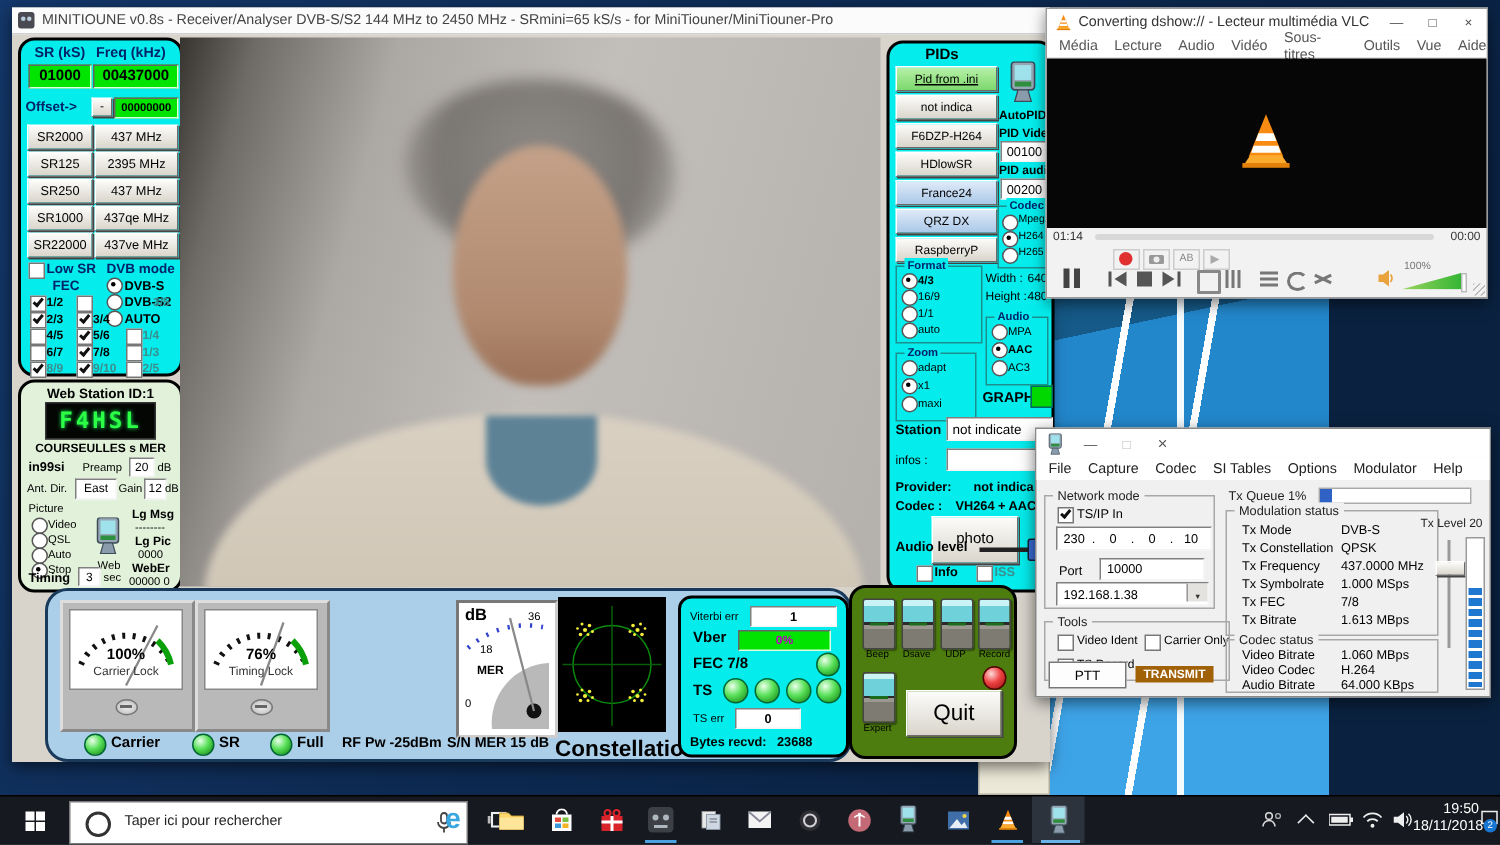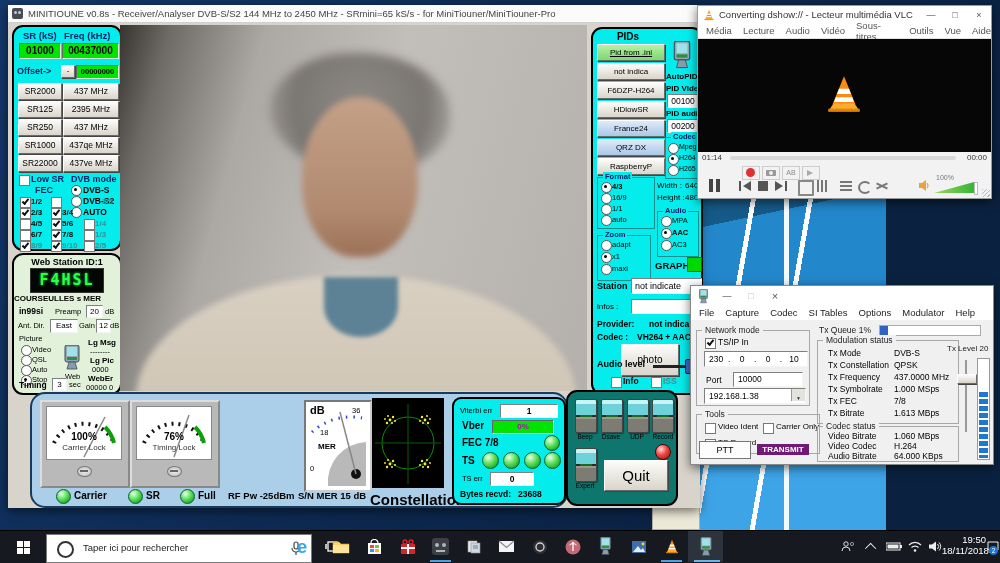--- a/index.html
+++ b/index.html
@@ -140,21 +140,21 @@
       <span class="a b lbl" style="left:17px;top:214px;font-size:8px;color:#3a8f8f;">8/9</span>
       <span class="chk on" style="left:37px;top:214px;"></span>
       <span class="a b lbl" style="left:48px;top:214px;font-size:8px;color:#3a8f8f;">9/10</span>
       <span class="chk" style="left:70px;top:214px;"></span>
       <span class="a b lbl" style="left:81px;top:214px;font-size:8px;color:#3a8f8f;">2/5</span>
     </div>
 
     <div class="a greenp" style="left:4px;top:248px;width:106px;height:138px;background:#e2f1da;">
       <div class="a b lbl" style="left:0;top:2px;width:100%;text-align:center;font-size:9px;">Web Station ID:1</div>
       <div class="a seg" style="left:16px;top:13px;width:72px;height:23px;font-size:15px;line-height:23px;letter-spacing:2px;">F4HSL</div>
-      <div class="a b lbl" style="left:0;top:39px;width:100%;text-align:left;font-size:8px;">COURSEULLES s MER</div>
+      <div class="a b lbl" style="left:0;top:39px;width:100%;text-align:center;font-size:8px;">COURSEULLES s MER</div>
       <span class="a b lbl" style="left:5px;top:51px;font-size:8.5px;">in99si</span>
       <span class="a lbl" style="left:41px;top:52px;font-size:7.5px;">Preamp</span>
       <span class="a inset" style="left:72px;top:50px;width:15px;height:11px;font-size:8px;line-height:11px;text-align:center;">20</span>
       <span class="a lbl" style="left:91px;top:52px;font-size:7.5px;">dB</span>
       <span class="a lbl" style="left:4px;top:66px;font-size:7.5px;">Ant. Dir.</span>
       <span class="a inset" style="left:36px;top:64px;width:26px;height:12px;font-size:8px;line-height:12px;text-align:center;">East</span>
       <span class="a lbl" style="left:65px;top:66px;font-size:7.5px;">Gain</span>
       <span class="a inset" style="left:82px;top:64px;width:13px;height:12px;font-size:8px;line-height:12px;text-align:center;">12</span>
       <span class="a lbl" style="left:96px;top:66px;font-size:7.5px;">dB</span>
       <span class="a lbl" style="left:5px;top:79px;font-size:7.5px;">Picture</span>
@@ -380,21 +380,21 @@
         <span class="led a" style="left:49px;top:53px;width:15px;height:15px;"></span>
         <span class="led a" style="left:70px;top:53px;width:15px;height:15px;"></span>
         <span class="led a" style="left:90px;top:53px;width:15px;height:15px;"></span>
         <span class="a lbl" style="left:8px;top:75px;font-size:7.5px;">TS err</span>
         <span class="a inset" style="left:36px;top:73px;width:42px;height:12px;font-size:8.5px;line-height:12px;text-align:center;font-weight:bold;">0</span>
         <span class="a b lbl" style="left:6px;top:90px;font-size:8.5px;">Bytes recvd:</span>
         <span class="a b lbl" style="left:64px;top:90px;font-size:8.5px;">23688</span>
       </div>
     </div>
 
-    <div class="a greenp" style="left:558px;top:385px;width:108px;height:112px;background:#0f766e;">
+    <div class="a greenp" style="left:558px;top:385px;width:108px;height:112px;background:#4d7c0f;">
       <div class="sw a" style="left:7px;top:7px;width:20px;height:32px;"></div>
       <span class="a lbl" style="left:5px;top:41px;width:24px;text-align:center;font-size:6.5px;">Beep</span>
       <div class="sw a" style="left:33px;top:7px;width:20px;height:32px;"></div>
       <span class="a lbl" style="left:31px;top:41px;width:24px;text-align:center;font-size:6.5px;">Dsave</span>
       <div class="sw a" style="left:59px;top:7px;width:20px;height:32px;"></div>
       <span class="a lbl" style="left:57px;top:41px;width:24px;text-align:center;font-size:6.5px;">UDP</span>
       <div class="sw a" style="left:84px;top:7px;width:20px;height:32px;"></div>
       <span class="a lbl" style="left:82px;top:41px;width:26px;text-align:center;font-size:6.5px;">Record</span>
       <span class="led red a" style="left:87px;top:52px;width:14px;height:14px;"></span>
       <div class="sw a" style="left:7px;top:56px;width:20px;height:32px;"></div>
@@ -529,21 +529,21 @@
       <span class="glab">Tools</span>
       <span class="chk" style="left:8px;top:8px;"></span>
       <span class="a lbl" style="left:21px;top:7px;font-size:8px;">Video Ident</span>
       <span class="chk" style="left:66px;top:8px;"></span>
       <span class="a lbl" style="left:79px;top:7px;font-size:8px;">Carrier Only</span>
       <span class="chk" style="left:8px;top:24px;"></span>
       <span class="a lbl" style="left:21px;top:23px;font-size:8px;">TS Record</span>
     </div>
 
     <div class="a" style="left:8px;top:155px;width:50px;height:16px;background:#fdfdfd;border:1px solid #777;text-align:center;font-size:9px;line-height:16px;">PTT</div>
-    <div class="a" style="left:66px;top:158px;width:52px;height:11px;background:#701a75;color:#fff;font-size:8px;font-weight:bold;text-align:center;line-height:11px;">TRANSMIT</div>
+    <div class="a" style="left:66px;top:158px;width:52px;height:11px;background:#a16207;color:#fff;font-size:8px;font-weight:bold;text-align:center;line-height:11px;">TRANSMIT</div>
 
     <span class="a lbl" style="left:128px;top:39px;font-size:8.5px;color:#222;">Tx Queue 1%</span>
     <div class="a" style="left:188px;top:39px;width:100px;height:9px;background:#fff;border:1px solid #aaa;">
       <div class="a" style="left:0;top:0;width:8px;height:9px;background:#2f62c4;"></div>
     </div>
 
     <div class="grp" style="left:126px;top:54px;width:140px;height:82px;">
       <span class="glab">Modulation status</span>
       <span class="a lbl" style="left:10px;top:7px;font-size:8.5px;">Tx Mode</span>
       <span class="a lbl" style="left:76px;top:7px;font-size:8.5px;">DVB-S</span>

